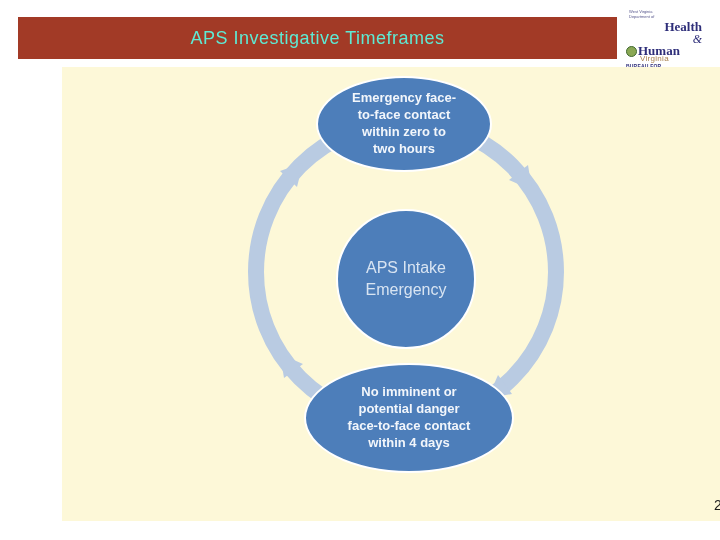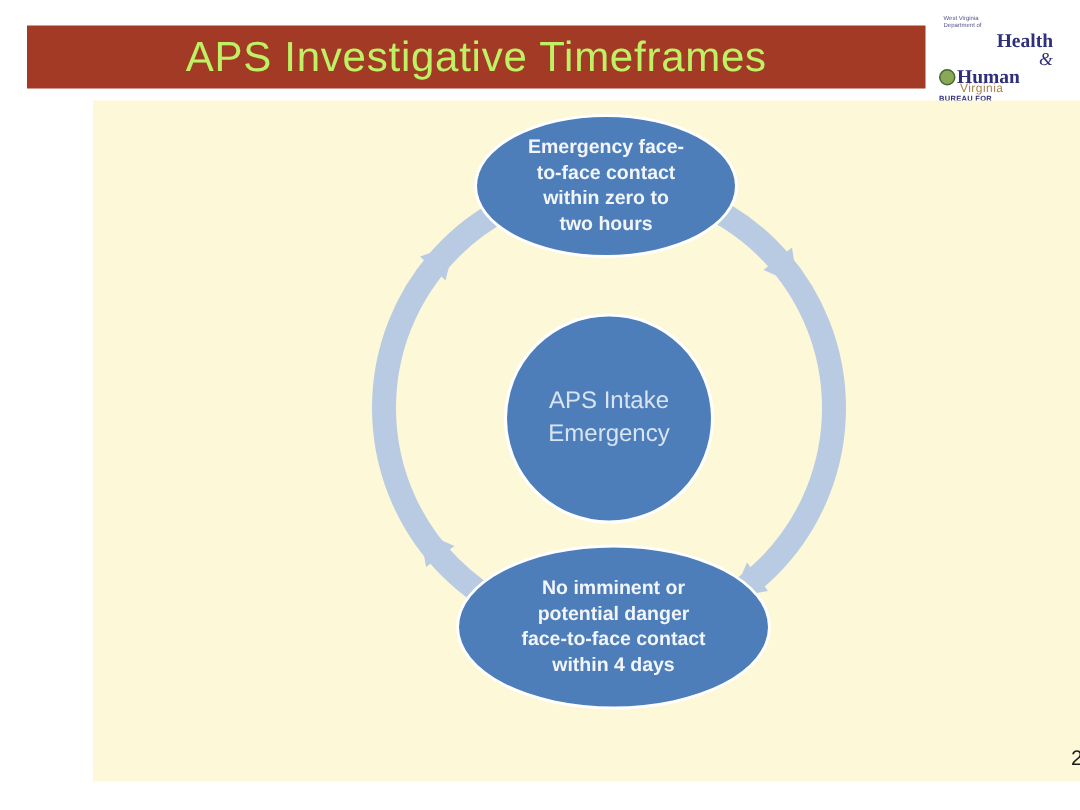--- a/index.html
+++ b/index.html
@@ -10,21 +10,21 @@
   }
   .page{position:absolute;inset:0;background:#ffffff;}
 
   
   .title-band{
     position:absolute;left:18px;top:17px;width:599px;height:42px;
     background:#a23a26;
     display:flex;align-items:center;justify-content:center;
   }
   .title-band .title{
-    color:#bef264;font-size:28px;letter-spacing:.5px;font-weight:400;
+    color:#5eead4;font-size:18px;letter-spacing:.5px;font-weight:400;
     white-space:nowrap;
   }
 
   
   .logo{
     position:absolute;left:626px;top:10px;width:76px;height:52px;
     color:#2f2f7a;line-height:1;
   }
   .logo .tiny{font-size:4px;color:#56568c;margin-left:3px;line-height:1.2;}
   .logo .row1{display:flex;align-items:flex-end;flex-direction:column;}

